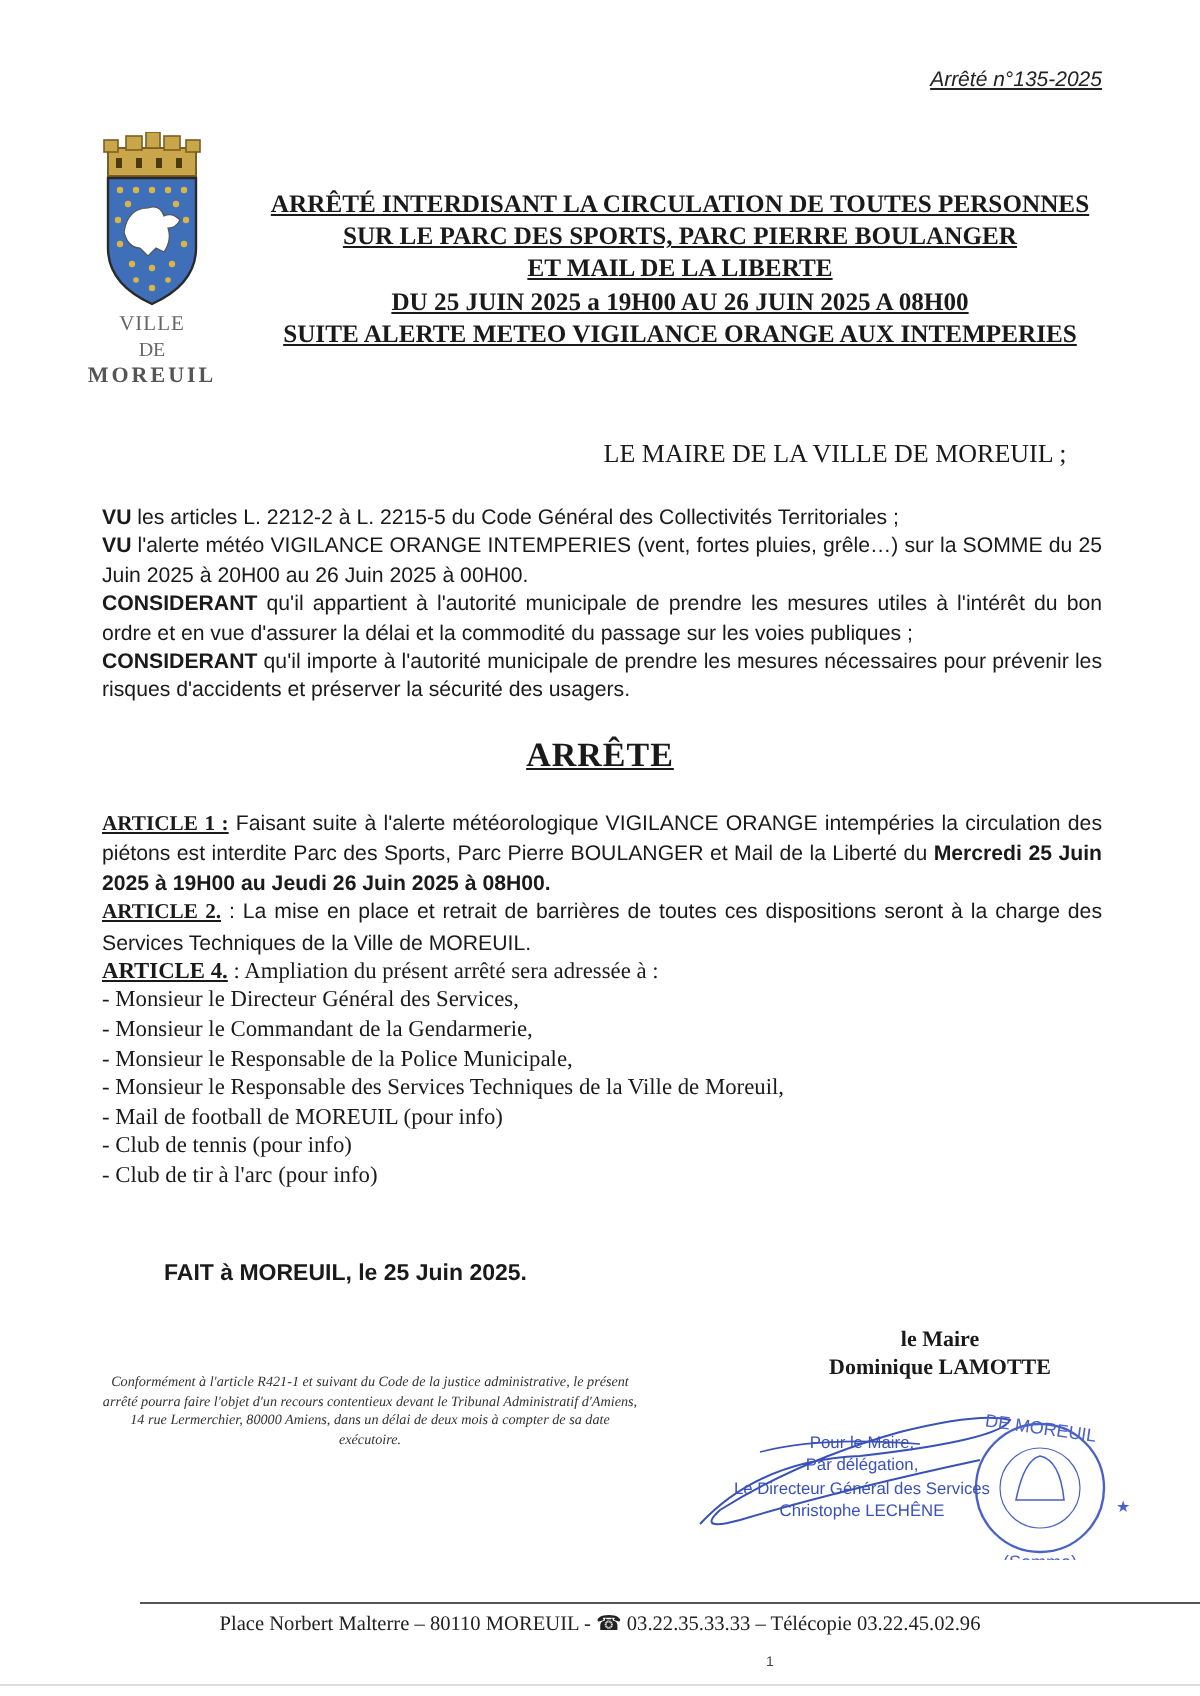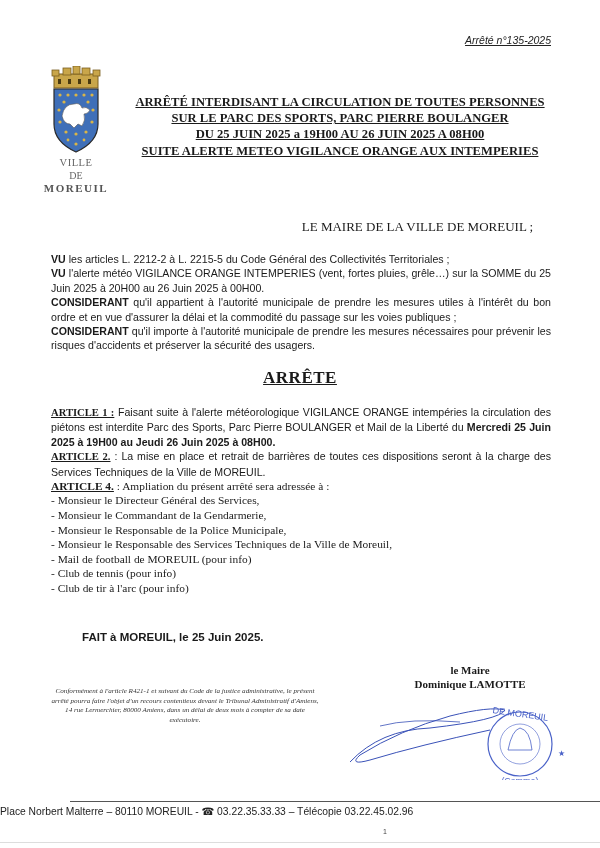--- a/index.html
+++ b/index.html
@@ -33,21 +33,21 @@
   .list { margin: 0; padding: 0; list-style: none; }
   .fait { left: 51px; top: 631px; font-weight: bold; font-size: 11.5px; font-family: "Liberation Sans", sans-serif; padding-left: 31px; }
   .recours { left: 51px; top: 687px; width: 268px; font-family: "Liberation Serif", serif; font-style: italic;
              font-size: 7.1px; line-height: 9.6px; color: #333; text-align: center; }
   .sign { left: 400px; top: 663px; width: 140px; text-align: center; font-family: "Liberation Serif", serif;
           font-weight: bold; font-size: 11px; line-height: 14px; }
   .stamp-area { left: 340px; top: 700px; width: 240px; height: 80px; }
   .deleg { position: absolute; color: #3a52b8; font-family: "Liberation Sans", sans-serif; font-size: 8.4px;
            line-height: 11.3px; text-align: center; left: 6px; top: 16px; width: 170px; }
   .footer-line { left: 70px; top: 801px; width: 530px; height: 1px; background: #555; }
-  .footer { left: 0; width: 600px; top: 805px; font-family: Liberation Sans, sans-serif;
+  .footer { left: 0; width: 600px; top: 805px; text-align: center; font-family: Liberation Serif, serif;
             font-size: 10.3px; color: #222; }
   .pagenum { left: 0; width: 600px; top: 828px; text-align: center; font-size: 7px; color: #444;
              font-family: "Liberation Sans", sans-serif; padding-left: 170px; box-sizing: border-box; }
   .bottom-line { left: 0; top: 842px; width: 600px; height: 1px; background: #ddd; }
 </style>
 </head>
 <body>
 
 <div class="abs ref">Arrêté n°135-2025</div>
 
@@ -92,20 +92,21 @@
 </div>
 <div class="abs ville">
   <div class="l1">VILLE</div>
   <div class="l2">DE</div>
   <div class="l3">MOREUIL</div>
 </div>
 
 <div class="abs title">
   <div>ARRÊTÉ INTERDISANT LA CIRCULATION DE TOUTES PERSONNES</div>
   <div>SUR LE PARC DES SPORTS, PARC PIERRE BOULANGER</div>
+  <div>ET MAIL DE LA LIBERTE</div>
   <div>DU 25 JUIN 2025 a 19H00 AU 26 JUIN 2025 A 08H00</div>
   <div>SUITE  ALERTE METEO VIGILANCE ORANGE AUX INTEMPERIES</div>
 </div>
 
 <div class="abs maire">LE MAIRE DE LA VILLE DE MOREUIL ;</div>
 
 <div class="abs body visas">
   <p><b>VU</b><span> les articles L. 2212-2 à L. 2215-5 du Code Général des Collectivités Territoriales ;</span></p>
   <p><b>VU</b><span> l'alerte météo VIGILANCE ORANGE INTEMPERIES (vent, fortes pluies, grêle…) sur la SOMME du 25 Juin 2025 à 20H00 au 26 Juin 2025 à 00H00.</span></p>
   <p><b>CONSIDERANT</b><span> qu'il appartient à l'autorité municipale de prendre les mesures utiles à l'intérêt du bon ordre et en vue d'assurer la délai et la commodité du passage sur les voies publiques ;</span></p>
@@ -143,18 +144,24 @@
     <path d="M10 62 Q40 30 90 28 Q160 20 165 10 Q150 6 110 16 Q60 30 20 55 Q8 66 30 60 Q80 45 150 30" fill="none" stroke="#3a52b8" stroke-width="1"></path>
     <path d="M40 26 Q70 18 120 22" fill="none" stroke="#3a52b8" stroke-width="0.8"></path>
 
     <circle cx="180" cy="44" r="32" fill="none" stroke="#4a62c8" stroke-width="1.2"></circle>
     <circle cx="180" cy="44" r="20" fill="none" stroke="#4a62c8" stroke-width="0.6"></circle>
     <path d="M168 50 Q172 30 180 28 Q190 30 192 50 Z" fill="none" stroke="#4a62c8" stroke-width="0.8"></path>
     <text x="180" y="17" text-anchor="middle" font-size="9" fill="#4a62c8" font-family="Liberation Sans, sans-serif" transform="rotate(8 180 17)">DE MOREUIL</text>
     <text x="180" y="84" text-anchor="middle" font-size="9" fill="#4a62c8" font-family="Liberation Sans, sans-serif">(Somme)</text>
     <text x="218" y="56" font-size="8" fill="#4a62c8">★</text>
   </svg>
+  <div class="deleg">
+    <div>Pour le Maire,</div>
+    <div>Par délégation,</div>
+    <div>Le Directeur Général des Services</div>
+    <div>Christophe LECHÊNE</div>
+  </div>
 </div>
 
 <div class="abs footer-line"></div>
 <div class="abs footer">Place Norbert Malterre – 80110 MOREUIL - ☎ 03.22.35.33.33 – Télécopie 03.22.45.02.96</div>
 <div class="abs pagenum">1</div>
 <div class="abs bottom-line"></div>
 
 </body></html>

